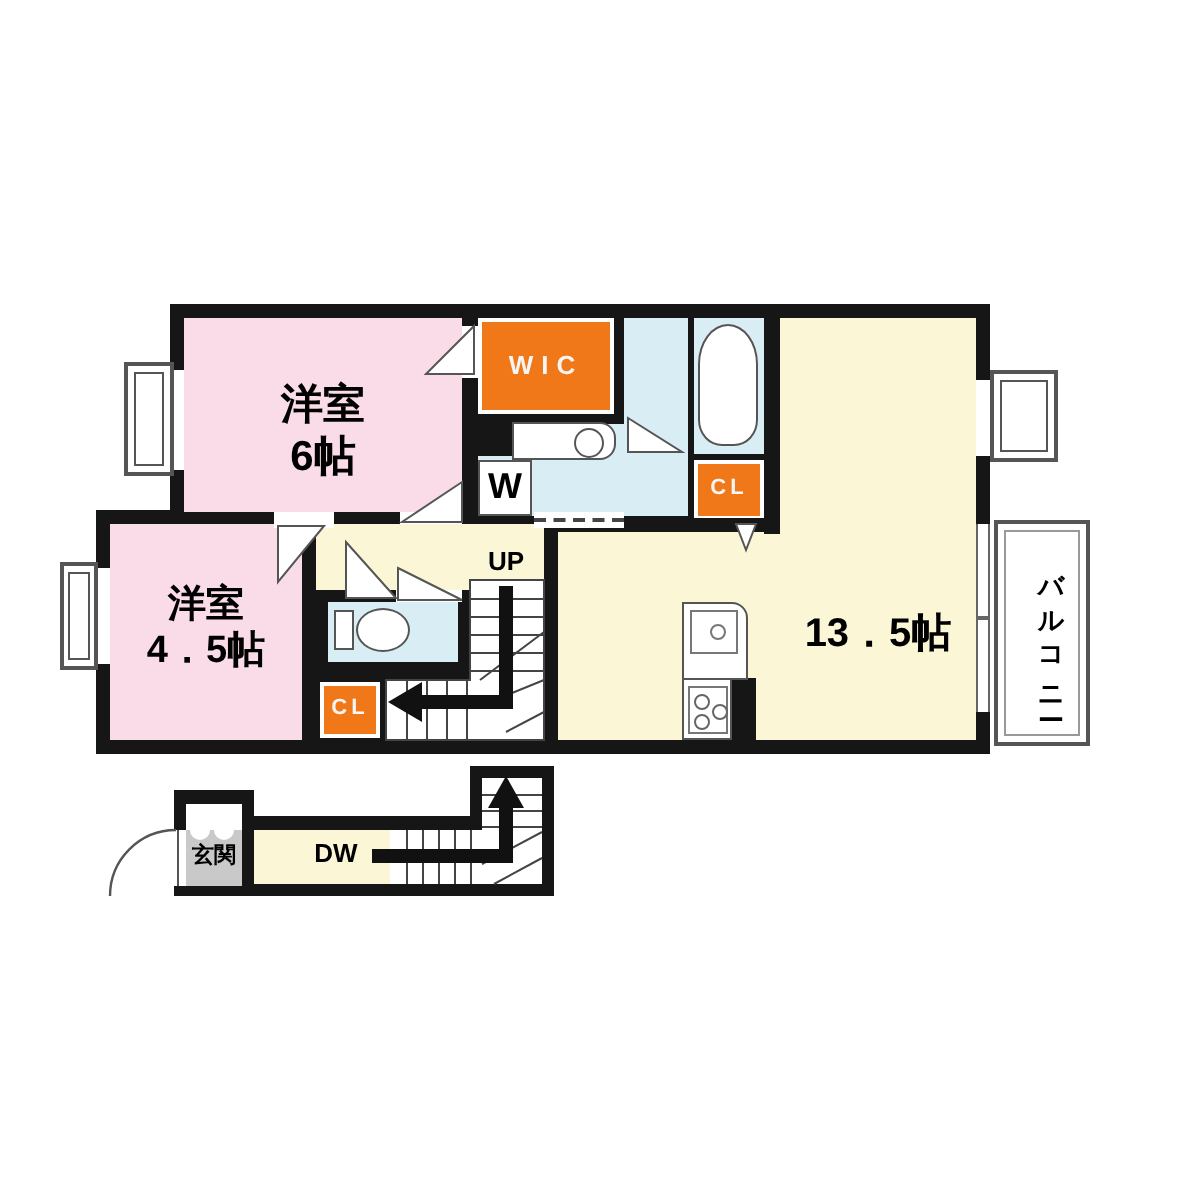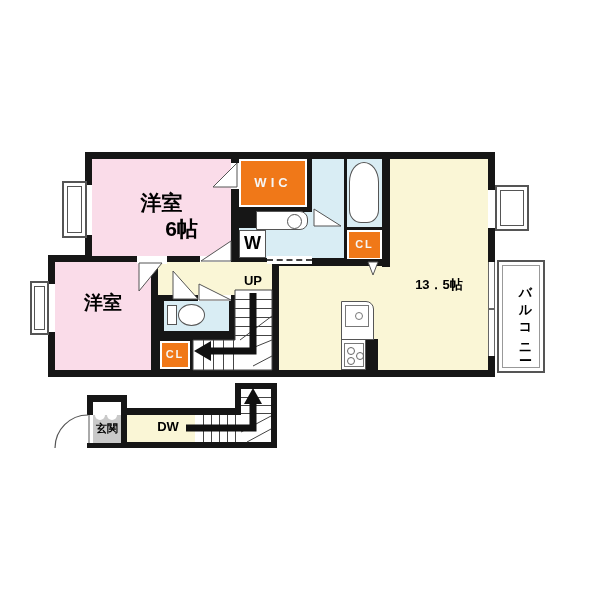--- a/index.html
+++ b/index.html
@@ -151,23 +151,24 @@
     <line x1="89" y1="415" x2="89" y2="443" stroke="#555" stroke-width="1"></line>
 
     <polyline points="253,293 253,351 210,351" fill="none" stroke="#111" stroke-width="7"></polyline>
     <polygon points="211,341 211,361 194,351" fill="#111"></polygon>
 
     <polyline points="186,428 253,428 253,403" fill="none" stroke="#111" stroke-width="7"></polyline>
     <polygon points="244,404 262,404 253,388" fill="#111"></polygon>
   </svg>
 
   <div class="lb" style="left:92px;top:191px;width:139px;font-size:21px;">洋室</div>
-  <div class="lb" style="left:92px;top:217px;width:139px;font-size:21px;margin-left:20px;">6帖</div>
+  <div class="lb" style="left:92px;top:217px;width:139px;font-size:21px;">6帖</div>
   <div class="lb" style="left:55px;top:293px;width:96px;font-size:19px;">洋室</div>
-  <div class="lb" style="left:381px;top:278px;width:116px;font-size:13px;">13．5帖</div>
+  <div class="lb" style="left:48px;top:316px;width:110px;font-size:19px;">4．5帖</div>
+  <div class="lb" style="left:381px;top:306px;width:116px;font-size:20px;">13．5帖</div>
   <div class="lb white" style="left:239px;top:176px;width:68px;font-size:13px;letter-spacing:4px;">WIC</div>
   <div class="lb" style="left:239px;top:234px;width:27px;font-size:18px;">W</div>
   <div class="lb white" style="left:347px;top:238px;width:35px;font-size:11px;letter-spacing:2px;">CL</div>
   <div class="lb white" style="left:160px;top:348px;width:30px;font-size:11px;letter-spacing:2px;">CL</div>
   <div class="lb" style="left:238px;top:274px;width:30px;font-size:13px;">UP</div>
   <div class="lb" style="left:152px;top:420px;width:32px;font-size:13px;">DW</div>
   <div class="lb" style="left:93px;top:422px;width:28px;font-size:11px;">玄関</div>
   <div class="lb vtext" style="left:510px;top:272px;width:22px;height:92px;font-size:13px;font-weight:bold;">バルコニー</div>
 
 </div>

